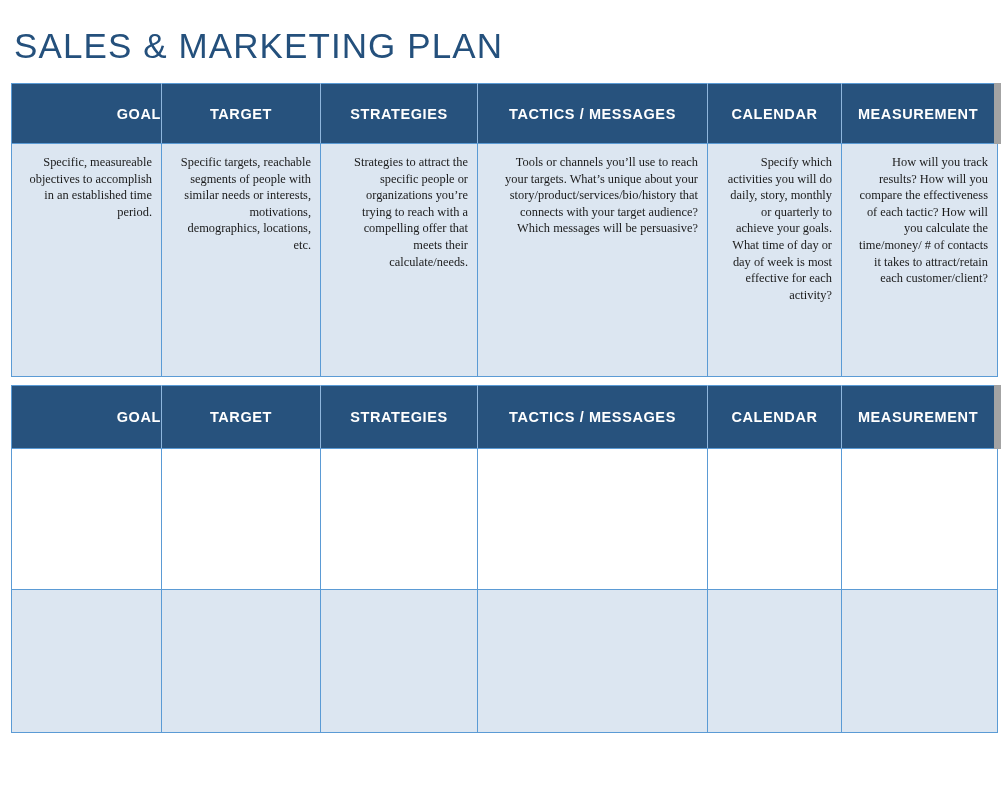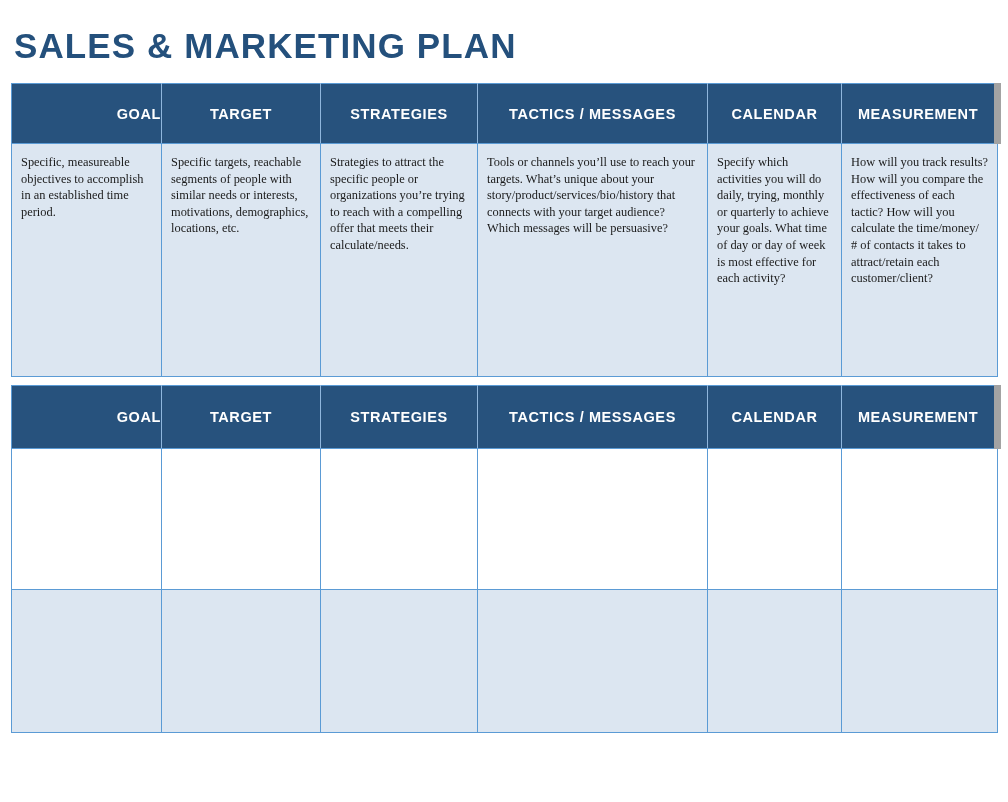--- a/index.html
+++ b/index.html
@@ -16,21 +16,21 @@
     overflow: hidden;
   }
 
   
   .page-title {
     position: absolute;
     left: 14px;
     top: 24px;
     font-family: "Liberation Sans", sans-serif;
     font-size: 35px;
-    font-weight: 700;
+    font-weight: 400;
     letter-spacing: 1.1px;
     color: #24507C;
     white-space: nowrap;
     line-height: 44px;
   }
 
   
   .plan-table {
     position: absolute;
     left: 11px;
@@ -61,28 +61,29 @@
     border-right: 1px solid #8FB6DD;
     border-top: 1px solid #5B9BD5;
     border-bottom: 1px solid #5B9BD5;
   }
   .plan-table thead th:first-child { border-left: 1px solid #5B9BD5; text-align: right; }
   .plan-table thead th:last-child  { border-right: 7px solid #a3a3a3; }
 
   
   .plan-table tbody td {
     border: 1px solid #5B9BD5;
-    padding: 10px 9px 8px 9px;
+    padding: 10px 9px 8px 16px;
     vertical-align: top;
     font-family: "Liberation Serif", serif;
     font-size: 12.4px;
     line-height: 16.6px;
     color: #1A1A1A;
     word-wrap: break-word;
     overflow-wrap: break-word;
+    text-align: right;
   }
   .plan-table tbody tr.row-tint td { background: #DCE6F1; }
   .plan-table tbody tr.row-plain td { background: #FFFFFF; }
 
   
   #table-guide { top: 83px; }
   #table-guide thead th { height: 59px; }
   #table-guide tbody td { height: 214px; }
 
   #table-blank { top: 385px; }
@@ -113,21 +114,21 @@
       <th>CALENDAR</th>
       <th>MEASUREMENT</th>
     </tr>
   </thead>
   <tbody>
     <tr class="row-tint">
       <td>Specific, measureable objectives to accomplish in an established time period.</td>
       <td>Specific targets, reachable segments of people with similar needs or interests, motivations, demographics, locations, etc.</td>
       <td>Strategies to attract the specific people or organizations you’re trying to reach with a compelling offer that meets their calculate/needs.</td>
       <td>Tools or channels you’ll use to reach your targets.  What’s unique about your story/product/services/bio/history that connects with your target audience? Which messages will be persuasive?</td>
-      <td>Specify which activities you will do daily, trying, monthly or quarterly to achieve your goals. What time of day or day of week is most effective for each activity?</td>
+      <td>Specify which activities you will do daily, story, monthly or quarterly to achieve your goals. What time of day or day of week is most effective for each activity?</td>
       <td>How will you track results? How will you compare the effectiveness of each tactic? How will you calculate the time/money/ # of contacts it takes to attract/retain each customer/client?</td>
     </tr>
   </tbody>
 </table>
 
 <table class="plan-table" id="table-blank">
   <colgroup>
     <col class="c-goal">
       <col class="c-target">
       <col class="c-strategies">

